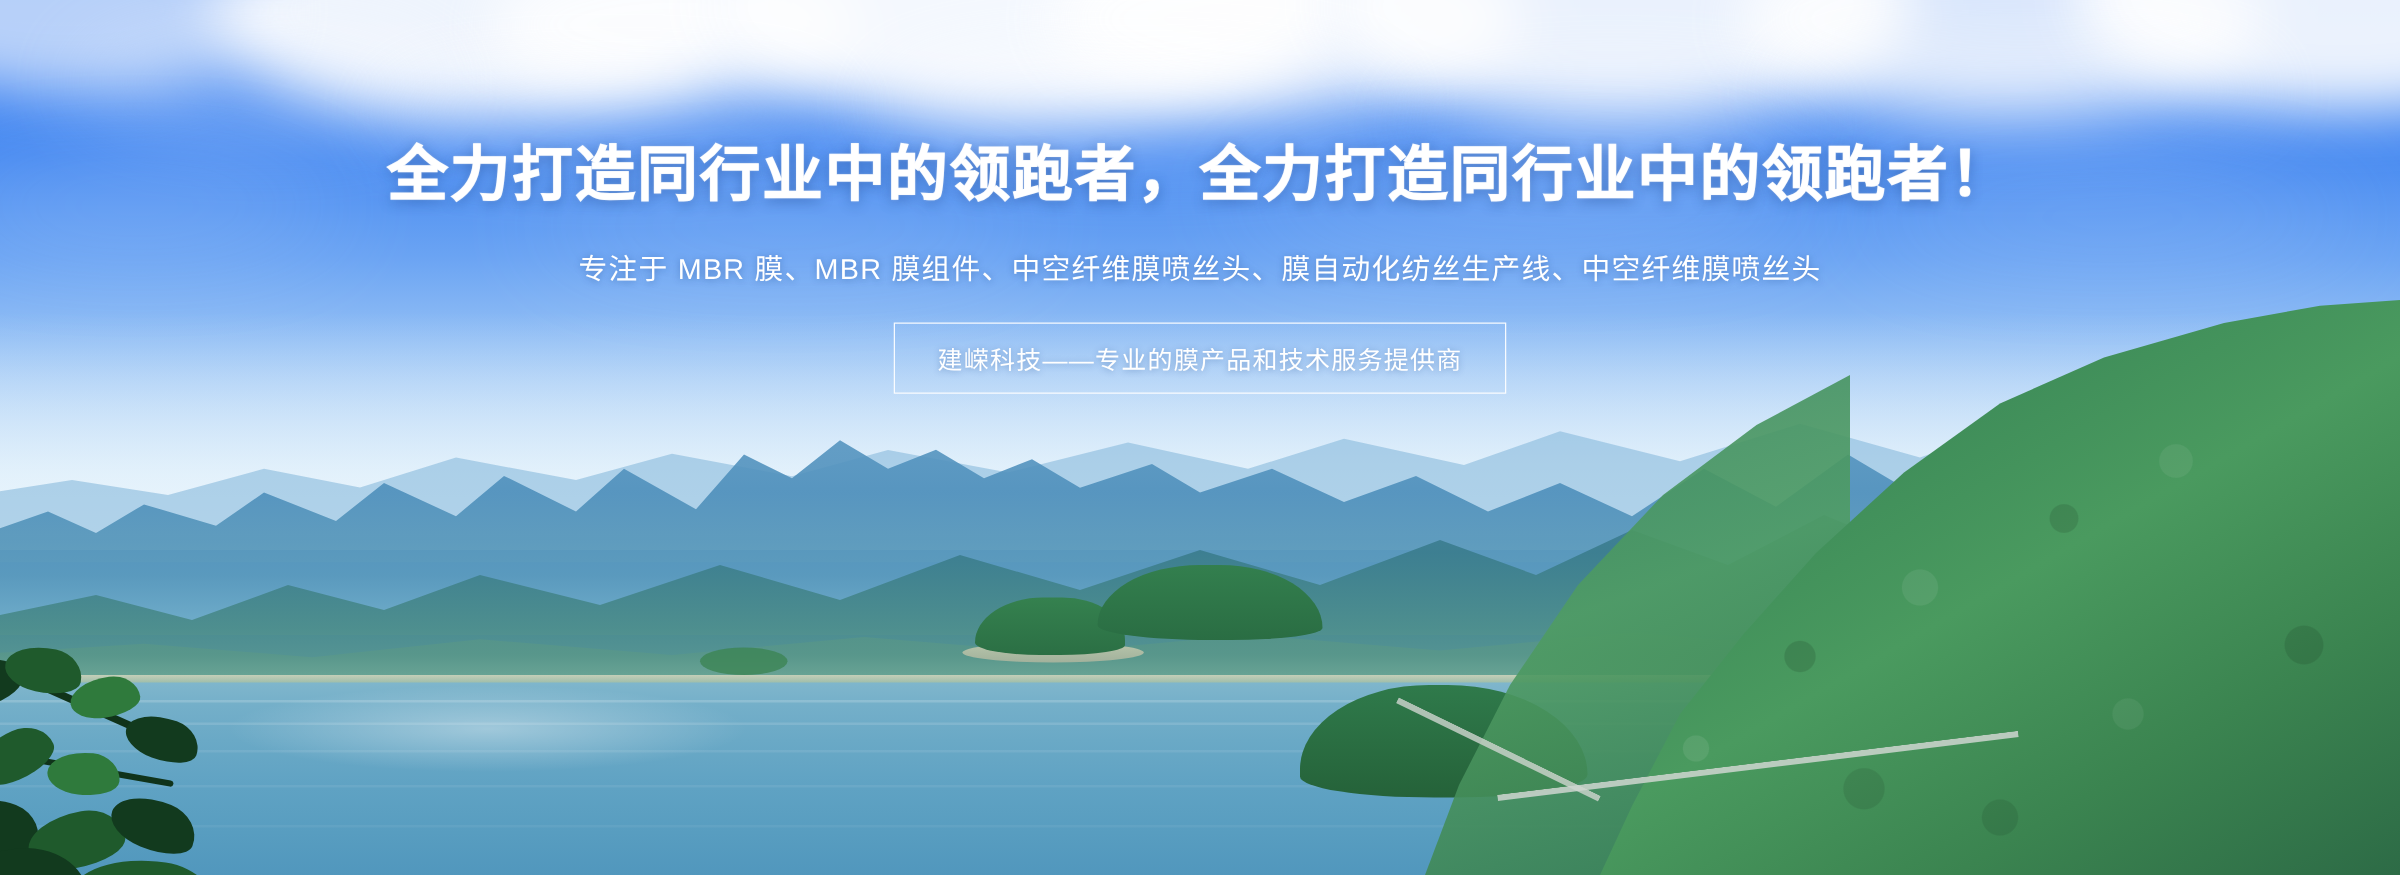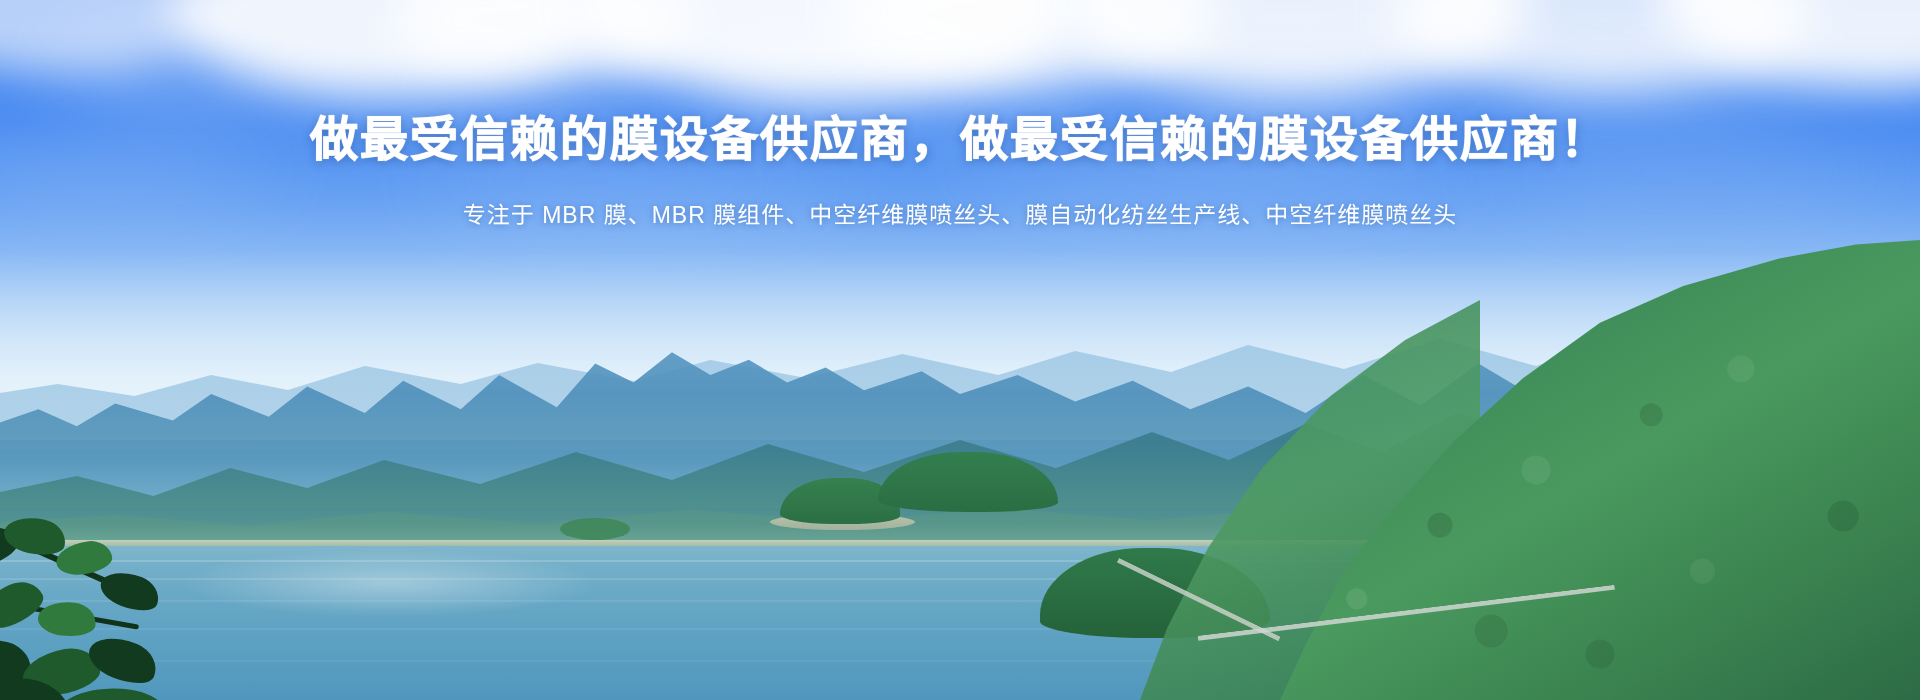--- a/index.html
+++ b/index.html
@@ -319,17 +319,20 @@
     <div class="leaf md" style="left:18px; top:96px; width:66px;height:38px;transform:rotate(-24deg);"></div>
     <div class="leaf lt" style="left:78px; top:112px;width:58px;height:34px;transform:rotate(6deg);"></div>
     <div class="leaf dk" style="left:0px;  top:150px;width:72px;height:42px;transform:rotate(14deg);"></div>
     <div class="leaf md" style="left:62px; top:160px;width:78px;height:44px;transform:rotate(-10deg);"></div>
     <div class="leaf dk" style="left:128px;top:150px;width:70px;height:40px;transform:rotate(22deg);"></div>
     <div class="leaf dk" style="left:-20px;top:190px;width:130px;height:70px;transform:rotate(-6deg);"></div>
     <div class="leaf md" style="left:96px; top:198px;width:120px;height:66px;transform:rotate(8deg);"></div>
   </div>
 
   <div class="overlay">
-    <div class="headline">做最受信赖的膜设备供应商，做最受信赖的膜设备供应商！</div>
+    <div class="headline">全力打造同行业中的领跑者，全力打造同行业中的领跑者！</div>
     <div class="subtitle">专注于 MBR 膜、MBR 膜组件、中空纤维膜喷丝头、膜自动化纺丝生产线、中空纤维膜喷丝头</div>
+    <div class="tagline-box">
+      <div class="tagline">建嵘科技——专业的膜产品和技术服务提供商</div>
+    </div>
   </div>
 
 </div>
 
 </body></html>

